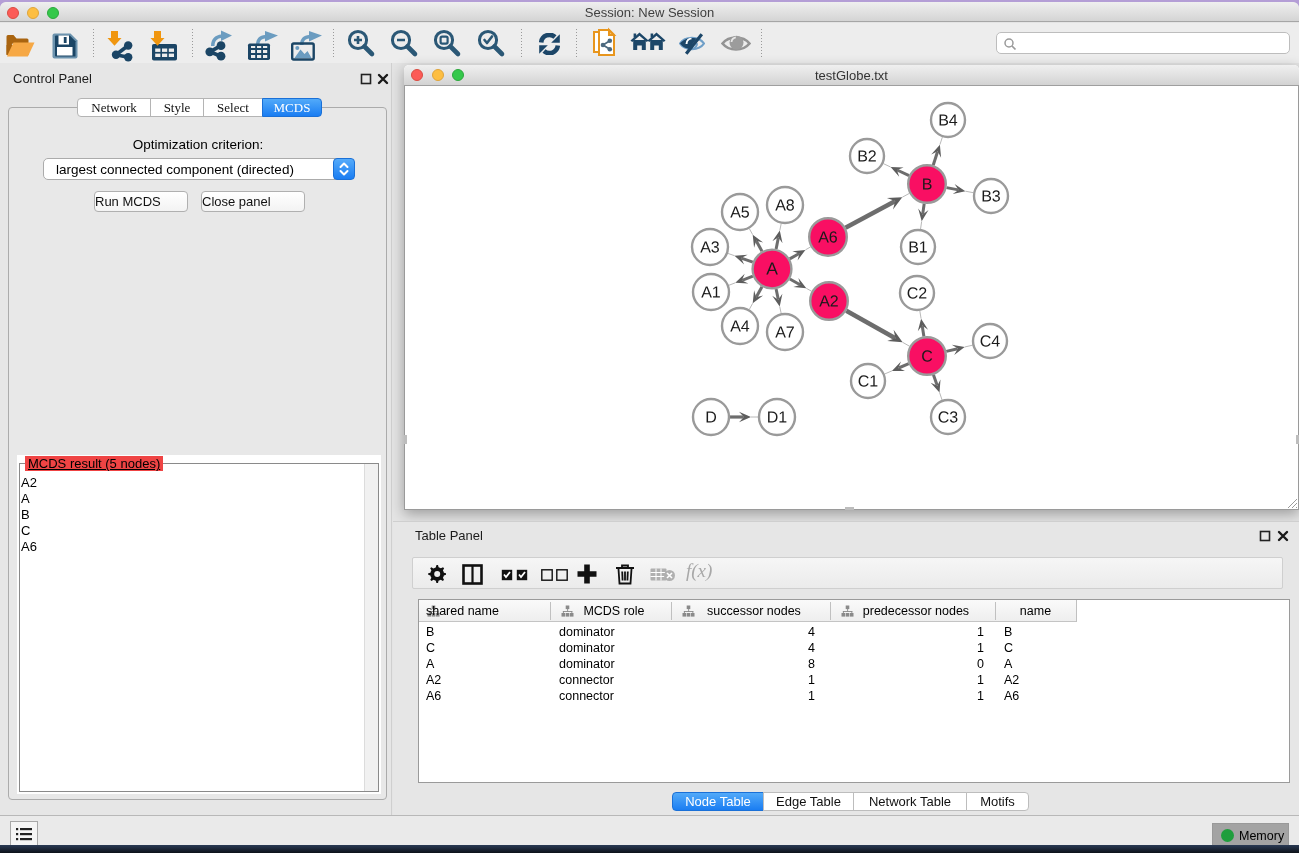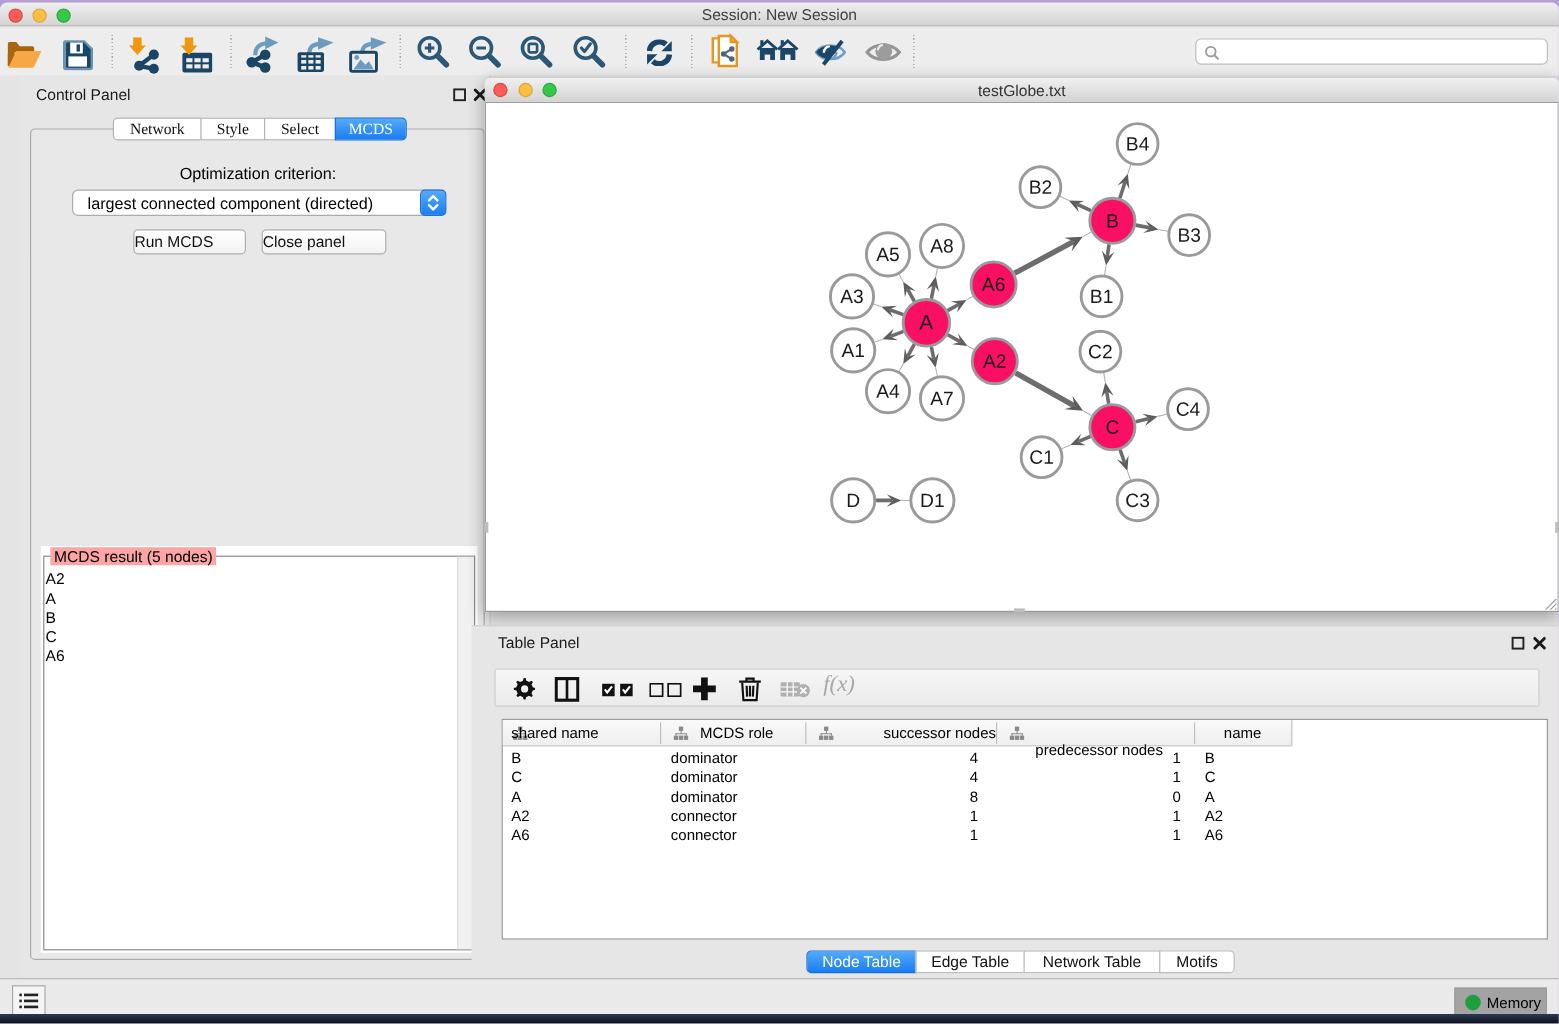--- a/index.html
+++ b/index.html
@@ -173,21 +173,21 @@
       <div class="vsep" style="left:576px"></div>
       <div class="vsep" style="left:761px"></div>
       <div id="search">
         <svg class="abs" style="left:6px;top:4px" width="14" height="14" viewBox="0 0 14 14">
           <circle cx="6" cy="6" r="4" fill="none" stroke="#9a9a9a" stroke-width="1.5"></circle>
           <line x1="9" y1="9" x2="12.5" y2="12.5" stroke="#9a9a9a" stroke-width="1.7"></line>
         </svg>
       </div>
 </div>
 
-<div class="abs" style="left:17px;top:61px;width:392px;height:752px;background:#e6e6e6;border-right:1px solid #cfcfcf;">
+<div class="abs" style="left:0;top:61px;width:392px;height:752px;background:#e6e6e6;border-right:1px solid #cfcfcf;">
  <div class="abs cphead" style="left:13px;top:8px;">Control Panel</div>
  <svg class="abs" style="left:360px;top:10px" width="12" height="12" viewBox="0 0 12 12">
         <rect x="1.5" y="1.5" width="9" height="9" fill="none" stroke="#222" stroke-width="1.6"></rect>
       </svg>
  <svg class="abs" style="left:377px;top:10px" width="12" height="12" viewBox="0 0 12 12">
         <path d="M2 2 L10 10 M10 2 L2 10" stroke="#1a1a1a" stroke-width="2.4" stroke-linecap="round"></path>
       </svg>
 
  <div class="abs" style="left:8px;top:44px;width:379px;height:693px;border:1px solid #ababab;border-radius:4px;background:#e8e8e8;"></div>
 
@@ -204,21 +204,21 @@
             <path d="M2.5 6 L6 2.5 L9.5 6" fill="none" stroke="#fff" stroke-width="2" stroke-linecap="round" stroke-linejoin="round"></path>
             <path d="M2.5 10 L6 13.5 L9.5 10" fill="none" stroke="#fff" stroke-width="2" stroke-linecap="round" stroke-linejoin="round"></path>
           </svg>
    </div>
  </div>
  <div class="btn" style="left:94px;top:128px;width:94px;">Run MCDS</div>
  <div class="btn" style="left:201px;top:128px;width:104px;">Close panel</div>
 
  <div class="abs" style="left:17px;top:392px;width:364px;height:339px;background:#fff;">
    <div class="abs" style="left:2px;top:8px;width:360px;height:329px;border:1px solid #8a8a8a;"></div>
-   <div class="abs" style="left:8px;top:1px;background:#fca5a5;padding:0 3px;font-size:13px;color:#000;">MCDS result (5 nodes)</div>
+   <div class="abs" style="left:8px;top:1px;background:#ef4444;padding:0 3px;font-size:13px;color:#000;text-decoration:underline;">MCDS result (5 nodes)</div>
    <div class="abs" style="left:347px;top:9px;width:14px;height:327px;background:#f1f1f1;border-left:1px solid #dcdcdc;"></div>
    <div class="abs" style="left:4px;top:20px;font-size:13px;color:#000;line-height:16px;">A2<br>A<br>B<br>C<br>A6</div>
  </div>
 </div>
 
 <div class="abs" style="left:404px;top:63px;width:895px;height:445px;border-radius:5px 5px 0 0;box-shadow:0 4px 14px rgba(0,0,0,.32);background:#fff;">
  <div class="abs" style="left:0;top:0;width:895px;height:21px;background:linear-gradient(#f0f0f0,#d3d3d3);border-bottom:1px solid #9f9f9f;border-radius:5px 5px 0 0;">
   <div class="tl" style="left:7px;top:4px;background:#fc5b57;border:1px solid #d94c42;"></div>
   <div class="tl" style="left:27.5px;top:4px;background:#fdbe41;border:1px solid #dfa43a;"></div>
   <div class="tl" style="left:48px;top:4px;background:#35c84b;border:1px solid #2ca83d;"></div>
@@ -446,22 +446,22 @@
             <rect x="4.7" y="8" width="3.6" height="3.6"></rect>
             <rect x="8.9" y="8" width="3.6" height="3.6"></rect>
             <path d="M6.2 4 h0.9 v2.5 h-0.9 z"></path>
             <path d="M1.9 6 h9.4 v0.9 h-9.4 z"></path>
             <path d="M1.9 6 h0.9 v2 h-0.9 z"></path>
             <path d="M10.4 6 h0.9 v2 h-0.9 z"></path>
           </g>
         </svg>
   <div class="abs" style="left:0px;top:4px;width:131px;text-align:left;font-size:12.5px;color:#000;">&nbsp;&nbsp;shared name</div>
   <div class="abs" style="left:131px;top:4px;width:121px;text-align:center;font-size:12.5px;color:#000;">&nbsp;&nbsp;MCDS role</div>
-  <div class="abs" style="left:252px;top:4px;width:159px;text-align:right;font-size:12.5px;color:#000;">&nbsp;&nbsp;successor nodes</div>
-  <div class="abs" style="left:411px;top:4px;width:165px;text-align:center;font-size:12.5px;color:#000;margin-top:14px;">&nbsp;&nbsp;predecessor nodes</div>
+  <div class="abs" style="left:252px;top:4px;width:159px;text-align:center;font-size:12.5px;color:#000;">&nbsp;&nbsp;successor nodes</div>
+  <div class="abs" style="left:411px;top:4px;width:165px;text-align:center;font-size:12.5px;color:#000;">&nbsp;&nbsp;predecessor nodes</div>
   <div class="abs" style="left:576px;top:4px;width:81px;text-align:center;font-size:12.5px;color:#000;">name</div>
   <div class="abs" style="left:131px;top:2px;width:1px;height:18px;background:#c0c0c0;"></div>
   <div class="abs" style="left:252px;top:2px;width:1px;height:18px;background:#c0c0c0;"></div>
   <div class="abs" style="left:411px;top:2px;width:1px;height:18px;background:#c0c0c0;"></div>
   <div class="abs" style="left:576px;top:2px;width:1px;height:18px;background:#c0c0c0;"></div>
   <div class="abs" style="left:657px;top:0px;width:1px;height:22px;background:#c0c0c0;"></div>
   <div class="abs" style="left:0;top:24px;width:870px;height:16px;font-size:12.5px;color:#000;">
 <span class="abs" style="left:7px;top:1px;">B</span>
           <span class="abs" style="left:140px;top:1px;">dominator</span>
 <span class="abs" style="left:336px;top:1px;width:60px;text-align:right;">4</span>

